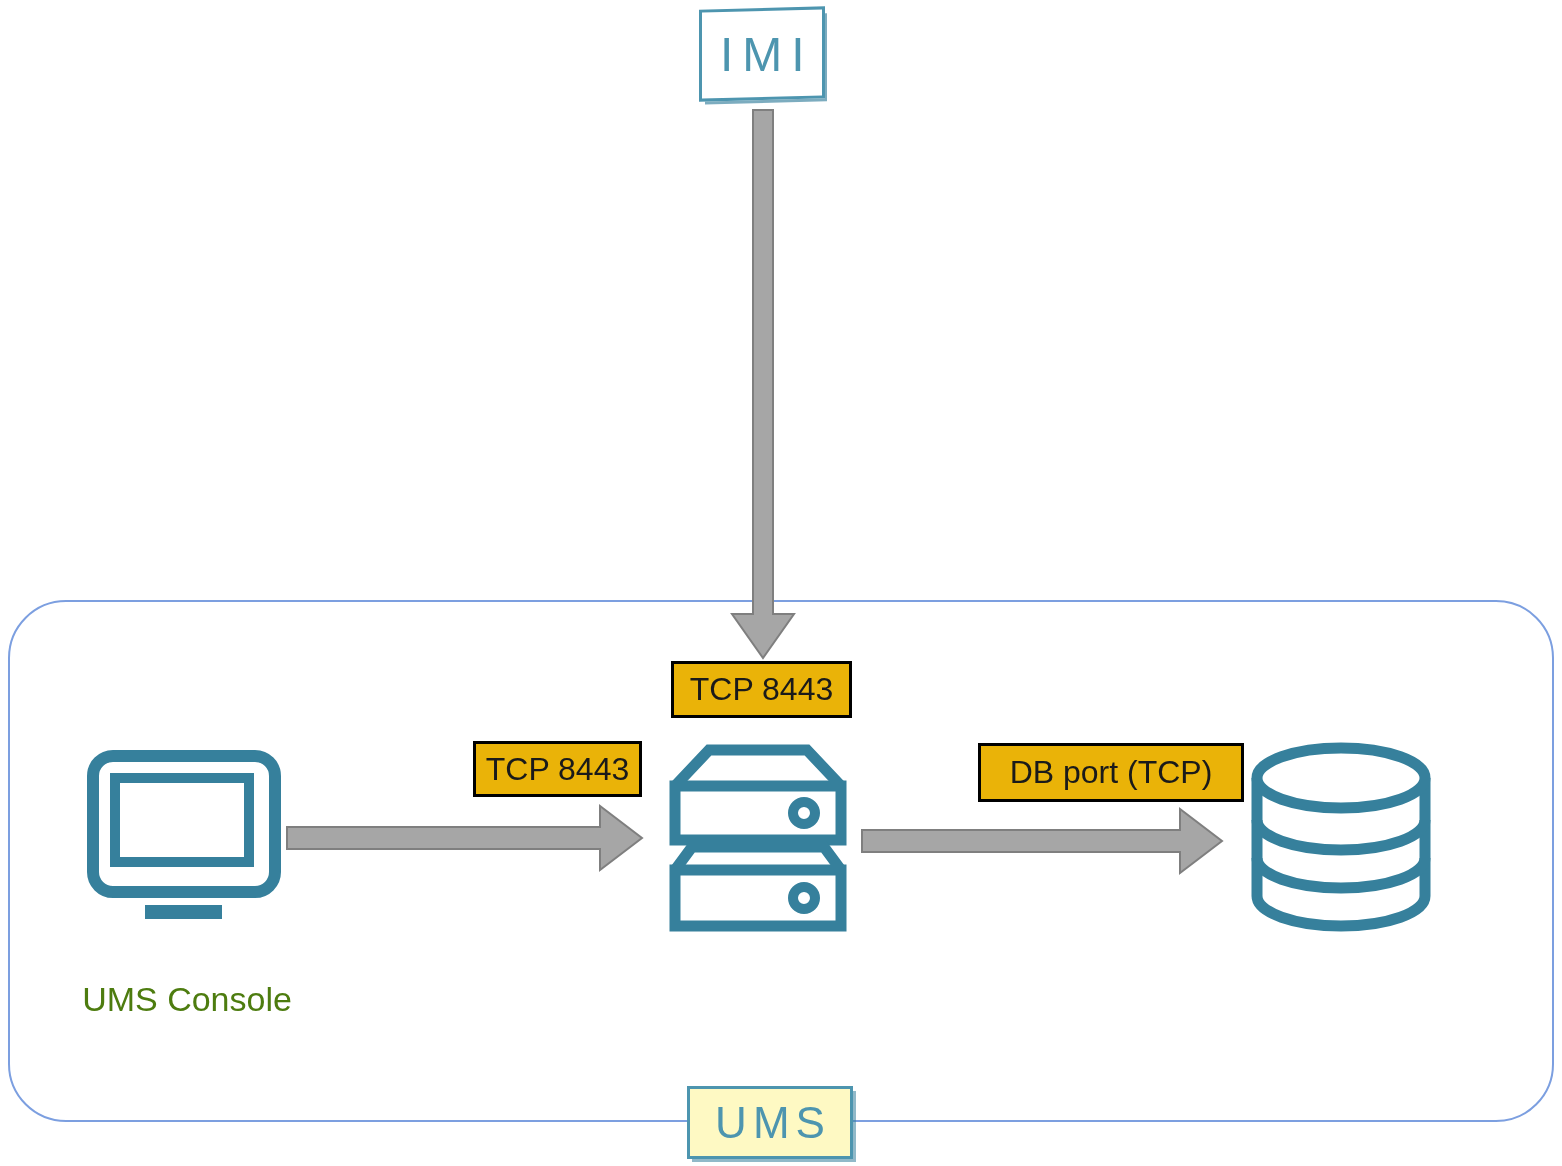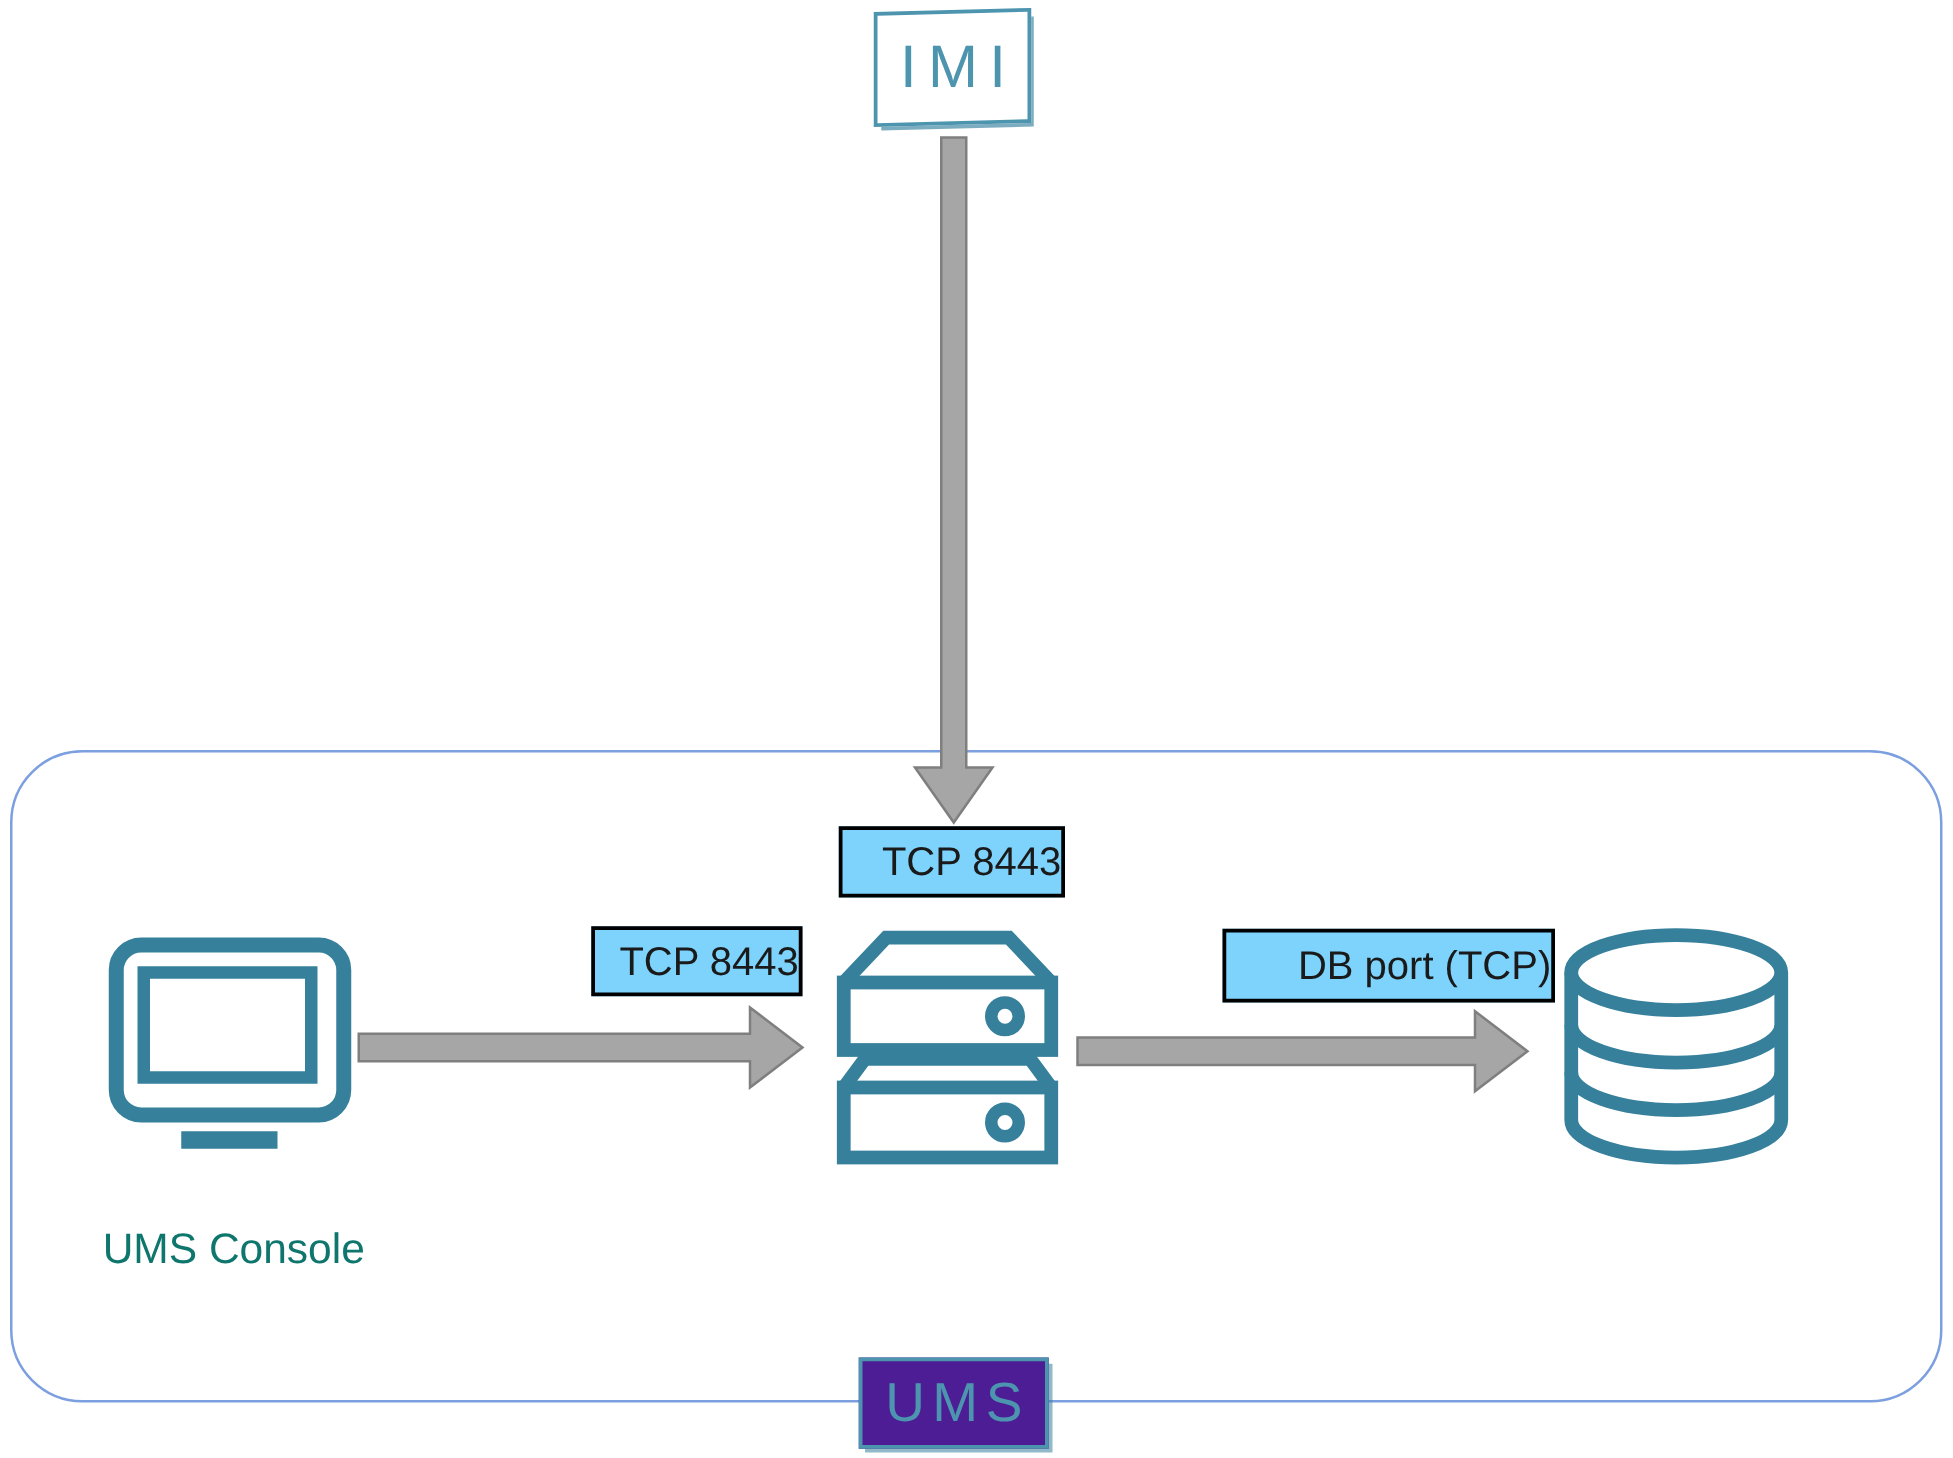--- a/index.html
+++ b/index.html
@@ -53,40 +53,40 @@
     transform:skewY(1.5deg);
     font-size:48px;
     font-weight:300;
     letter-spacing:9px;
     padding-left:9px; 
     color:var(--teal-light);
   }
   
   .ums-badge{
     position:absolute;
-    left:687px;top:1086px;width:152px;height:73px;
+    left:687px;top:1086px;width:166px;height:73px;
     border:3px solid var(--teal-light);
-    background:#4c1d95;
+    background:#fef9c3;
     display:flex;align-items:center;justify-content:center;
     box-shadow:4px 4px 0 -1px rgba(54,128,156,0.55);
     z-index:4;
   }
   .ums-badge .logo-text{
     font-size:44px;
     font-weight:300;
     letter-spacing:6px;
     padding-left:6px;
     color:var(--teal-light);
   }
   
   .port-label{
     position:absolute;
     border:3px solid var(--label-border);
-    background:#7dd3fc;
-    display:flex;align-items:center;justify-content:flex-end;
+    background:#eab308;
+    display:flex;align-items:center;justify-content:center;
     font-size:32px;
     color:var(--text);
     z-index:5;
     white-space:nowrap;
   }
   .port-label.top-tcp{left:671px;top:661px;width:181px;height:57px;}
   .port-label.left-tcp{left:473px;top:741px;width:169px;height:56px;}
   .port-label.db-port{left:978px;top:743px;width:266px;height:59px;}
   
   .node-icon{position:absolute;color:var(--teal);z-index:2;}
@@ -94,21 +94,21 @@
   .icon-console{left:85px;top:748px;}
   .icon-server{left:663px;top:740px;}
   .icon-db{left:1246px;top:738px;}
   .stroke-shape{fill:none;stroke:currentColor;}
   .fill-shape{fill:currentColor;stroke:none;}
   .white-fill{fill:#ffffff;stroke:currentColor;}
   
   .node-label{
     position:absolute;
     font-size:34px;
-    color:#0f766e;
+    color:#4d7c0f;
     text-align:center;
     white-space:nowrap;
     z-index:2;
   }
   .label-console{left:27px;top:980px;width:320px;}
   .label-server{left:637px;top:980px;width:240px;}
   .label-db{left:1221px;top:980px;width:240px;}
 </style>
 </head>
 <body>

